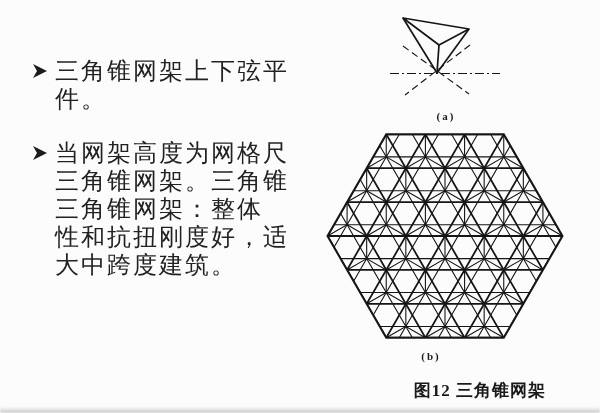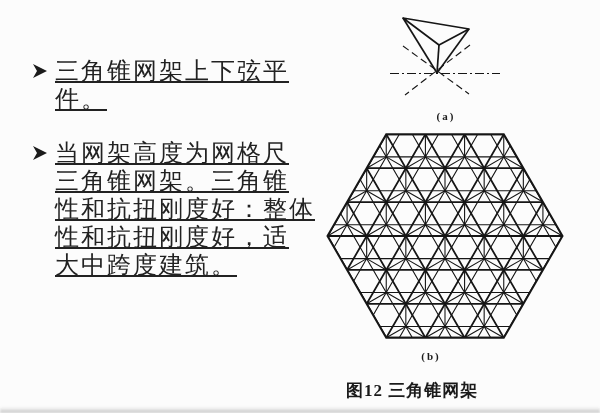--- a/index.html
+++ b/index.html
@@ -12,21 +12,20 @@
     width:600px;height:413px;
     background:#fcfcfc;
     overflow:hidden;
     color:#1f1f1f;
   }
   
   .textcol{
     position:absolute;
     left:32px;top:57px;
     width:280px;
-    text-decoration:underline;
   }
   .bullet{
     display:flex;
     align-items:flex-start;
   }
   .bullet + .bullet{margin-top:26px;}
   .marker{
     flex:0 0 16px;
     width:16px;height:18px;
     margin-top:5px;
@@ -59,21 +58,21 @@
     text-align:center;
     font-size:11px;
     font-weight:bold;
     letter-spacing:2px;
     color:#1b1b1b;
   }
   .caption{
     position:absolute;
     left:346px;top:379px;
     width:200px;
-    text-align:left;
+    text-align:right;
     font-size:17px;
     font-weight:bold;
     letter-spacing:1px;
     color:#1a1a1a;
   }
   .bottom-smudge{
     position:absolute;
     left:0;right:0;bottom:0;
     height:6px;
     background:linear-gradient(to bottom, rgba(190,190,190,0), #b3b3b3);
@@ -98,21 +97,21 @@
       </div>
     </div>
 
     <div class="bullet">
       <svg class="marker" viewBox="0 0 16 18">
         <polygon points="1,2 15,9 1,16 5,9"></polygon>
       </svg>
       <div class="blines">
         <div class="bline">当网架高度为网格尺</div>
         <div class="bline">三角锥网架。三角锥</div>
-        <div class="bline">性和抗扭刚度好：整体</div>
+        <div class="bline">三角锥网架：整体</div>
         <div class="bline">性和抗扭刚度好，适</div>
         <div class="bline">大中跨度建筑。</div>
       </div>
     </div>
 
   </div>
 
   <svg class="fig" viewBox="0 0 600 413" style="color: rgb(22, 22, 22);">
 
     <g>

